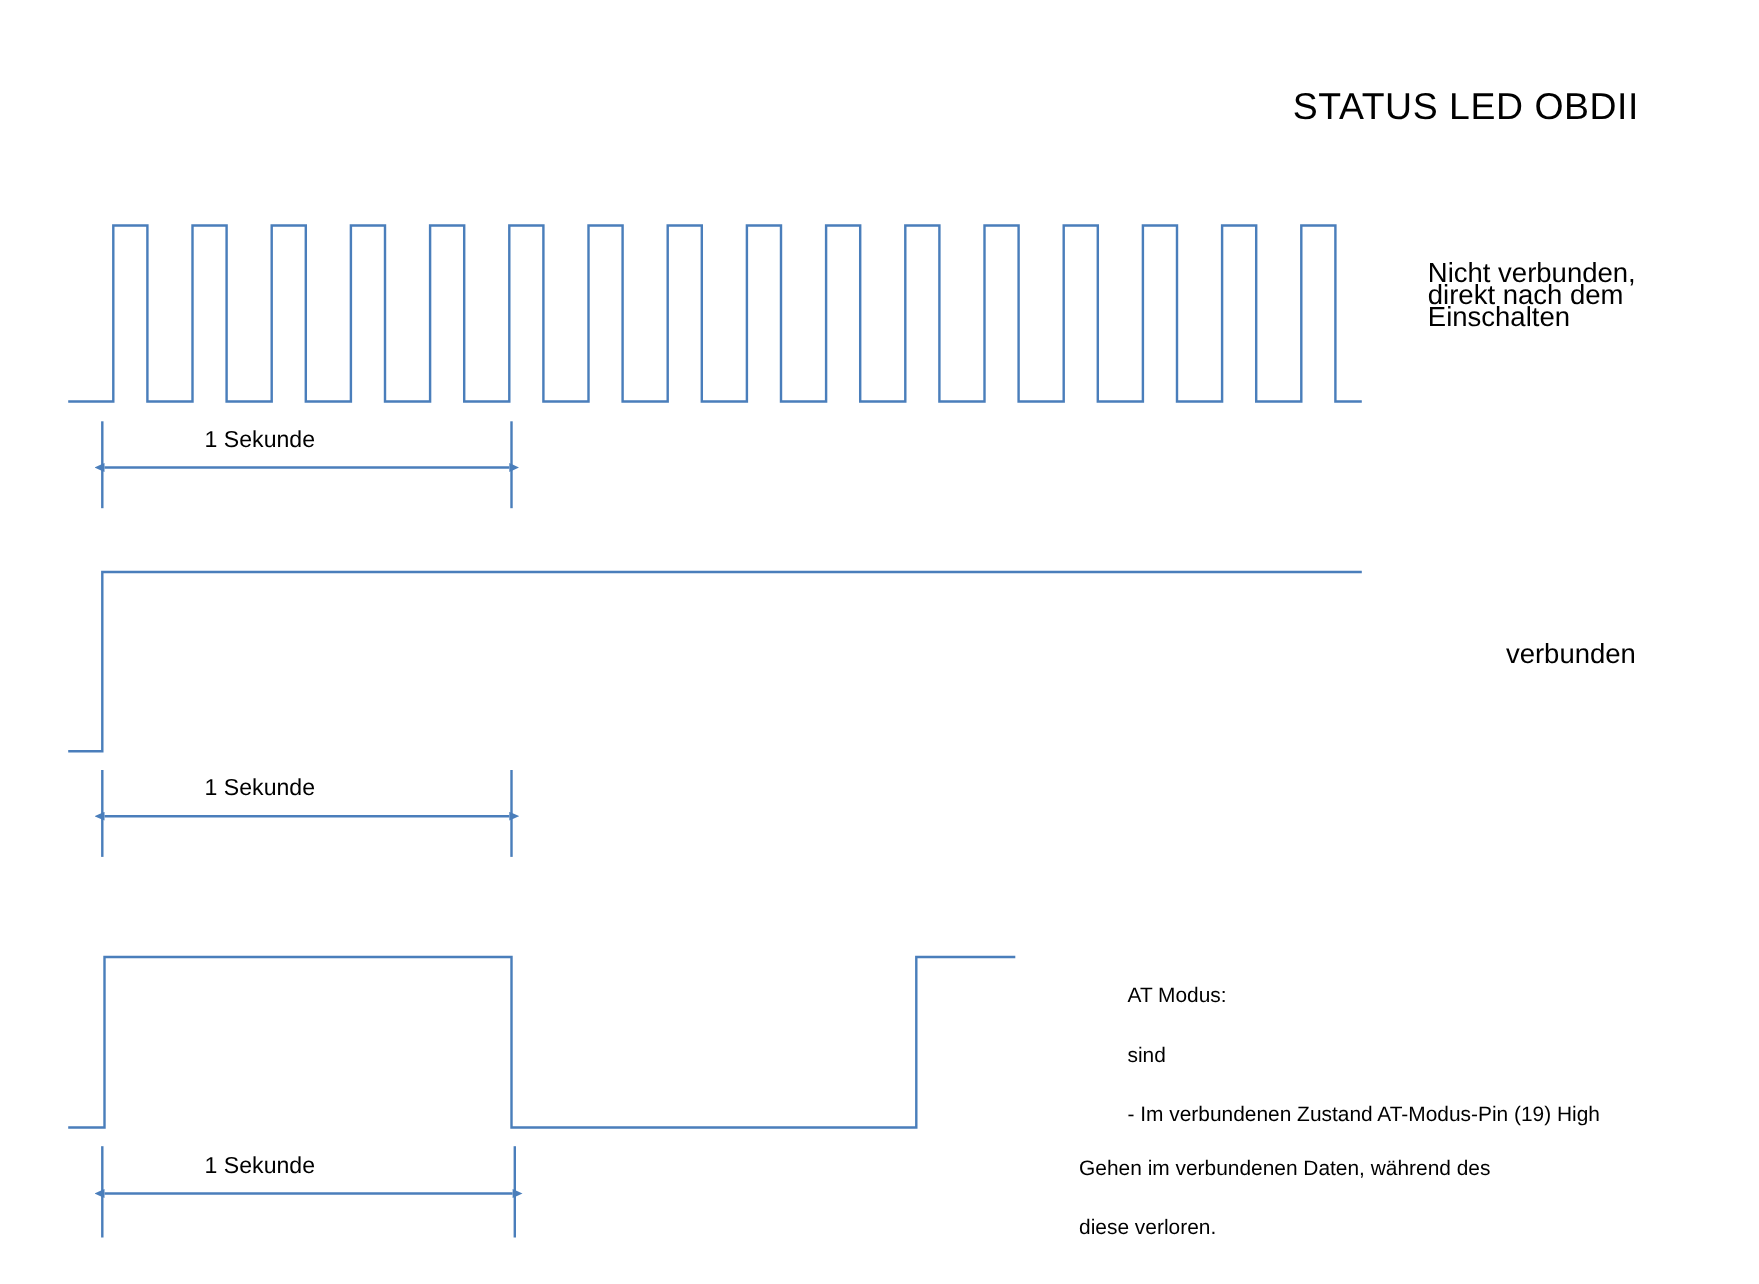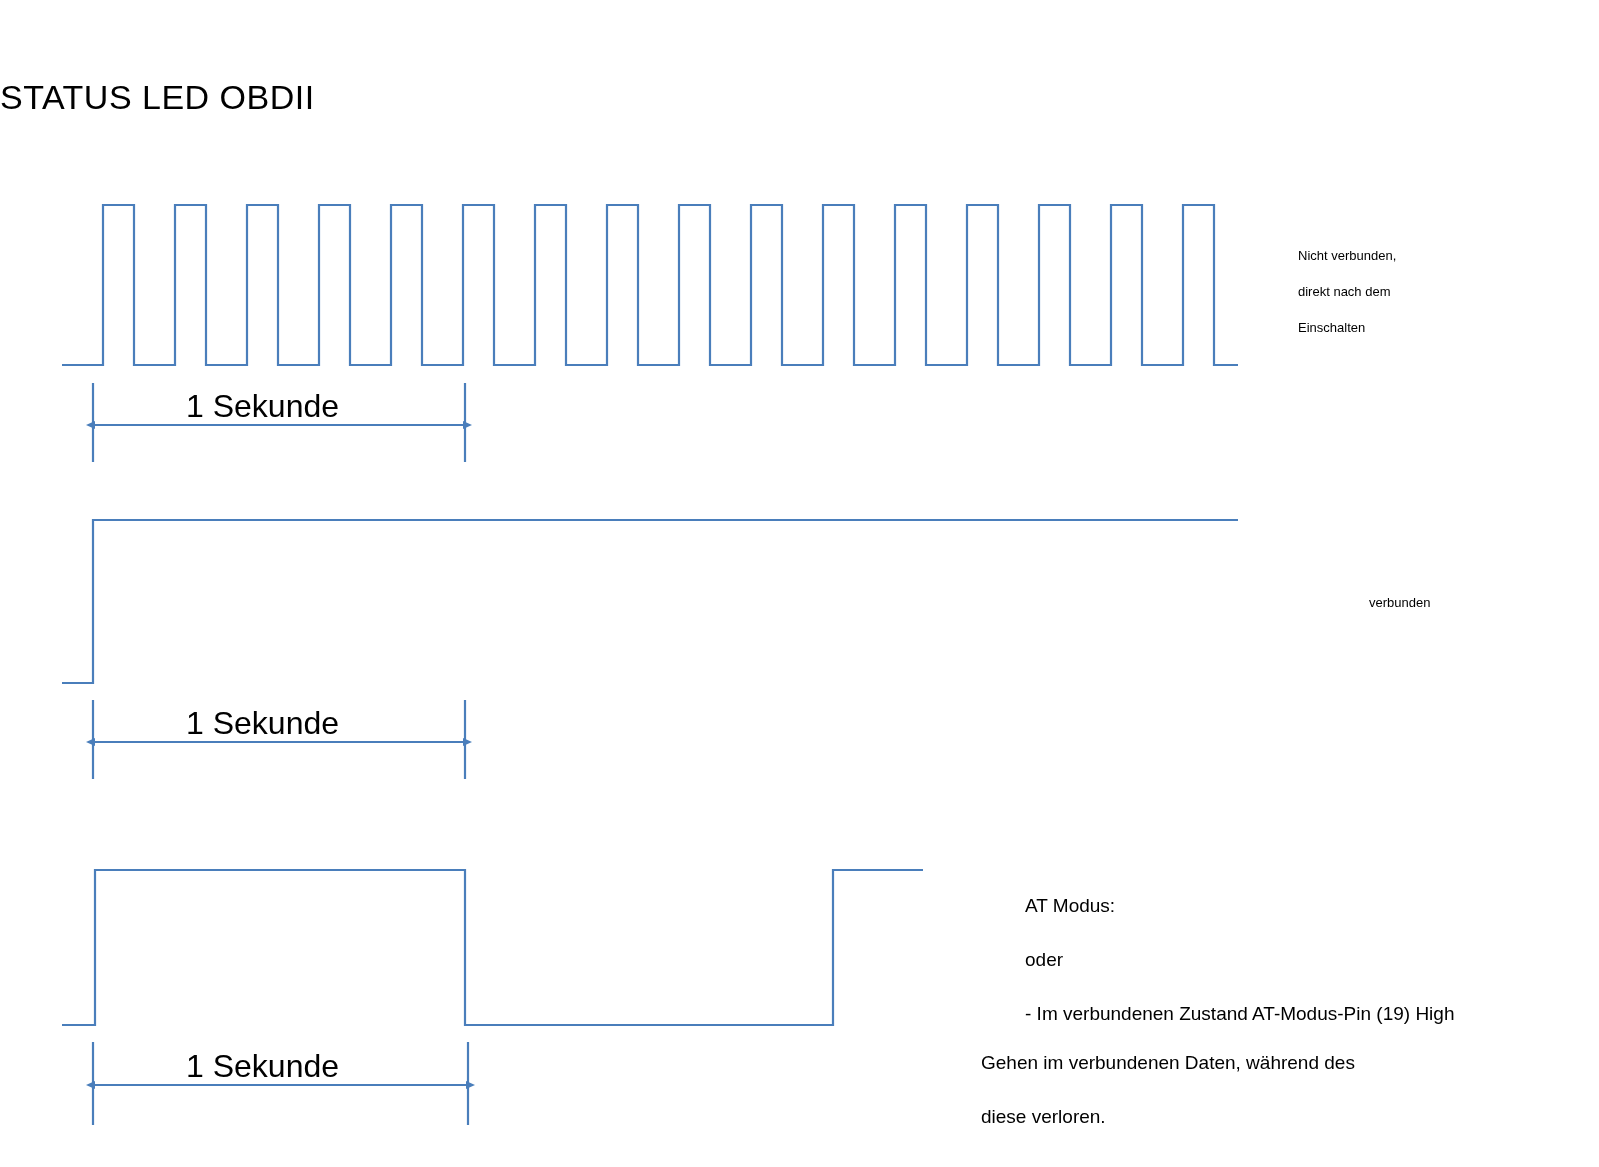--- a/index.html
+++ b/index.html
@@ -13,46 +13,46 @@
     position: relative;
     font-family: "Liberation Sans", sans-serif;
     color: #000000;
     overflow: hidden;
   }
   #page-title {
     position: absolute;
     top: 78px;
     left: 0;
     width: 1490px;
-    text-align: left;
+    text-align: right;
     font-size: 34px;
     letter-spacing: 0.5px;
     color: #000;
   }
   .svg-layer {
     position: absolute;
     top: 0;
     left: 0;
     width: 1599px;
     height: 1167px;
   }
   .label-block {
     position: absolute;
-    font-size: 13px;
-    line-height: 36px;
+    font-size: 25px;
+    line-height: 20px;
     color: #000;
     white-space: pre-line;
   }
   #label-1 { top: 238px; left: 1298px; width: 280px; }
   #label-2 { top: 585px; left: 1369px; width: 260px; }
   #label-3 { top: 865px; left: 981px; width: 520px; font-size: 19px; line-height: 27px; margin-left: 44px; }
   #label-3b { top: 1022px; left: 981px; width: 520px; font-size: 19px; line-height: 27px; }
   .sek-label {
     position: absolute;
-    font-size: 32px;
+    font-size: 21px;
     color: #000;
   }
   #sek-1 { top: 388px; left: 186px; }
   #sek-2 { top: 705px; left: 186px; }
   #sek-3 { top: 1048px; left: 186px; }
 </style>
 </head>
 <body>
 
 <div id="page-title">STATUS LED OBDII</div>
@@ -118,20 +118,20 @@
 <div class="sek-label" id="sek-2">1 Sekunde</div>
 <div class="sek-label" id="sek-3">1 Sekunde</div>
 
 <div class="label-block" id="label-1">Nicht verbunden,
 direkt nach dem
 Einschalten</div>
 <div class="label-block" id="label-2">verbunden</div>
 
 <div class="label-block" id="label-3">
   <div>AT Modus:</div>
-  <div>oder</div>
+  <div>sind</div>
   <div>- Im verbundenen Zustand AT-Modus-Pin (19) High</div>
 </div>
 
 <div class="label-block" id="label-3b">
   <div>Gehen im verbundenen Daten, während des</div>
   <div>diese verloren.</div>
 </div>
 
 </body></html>

